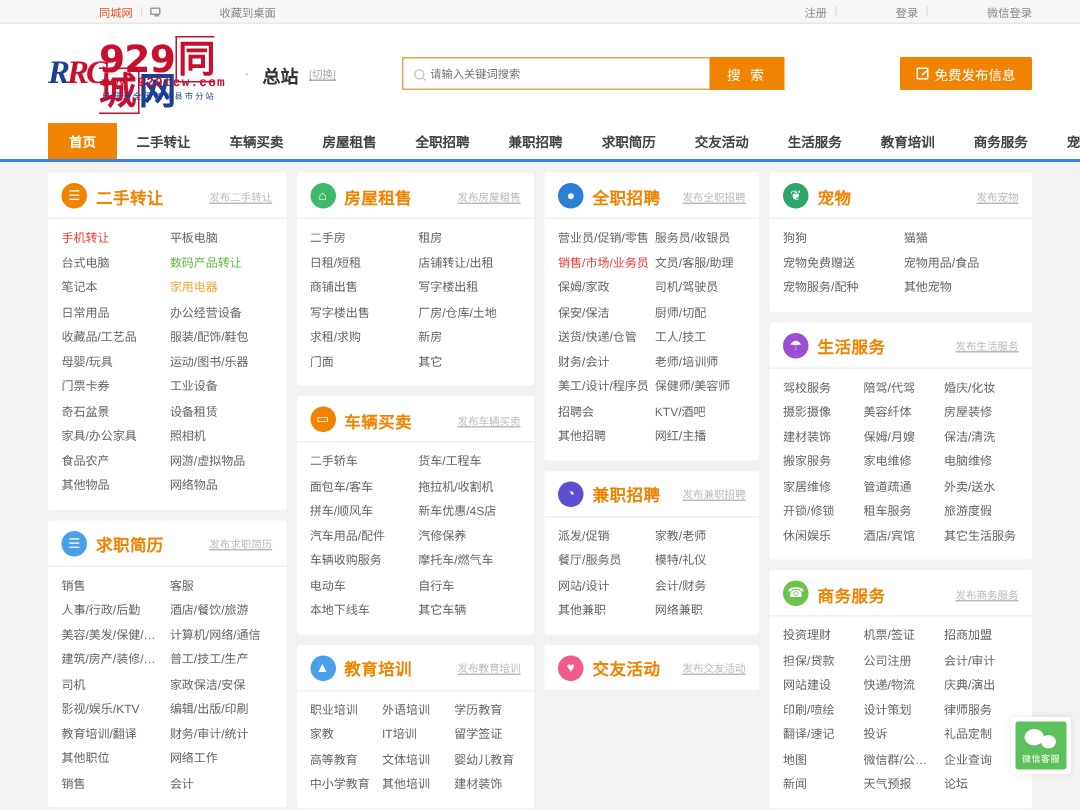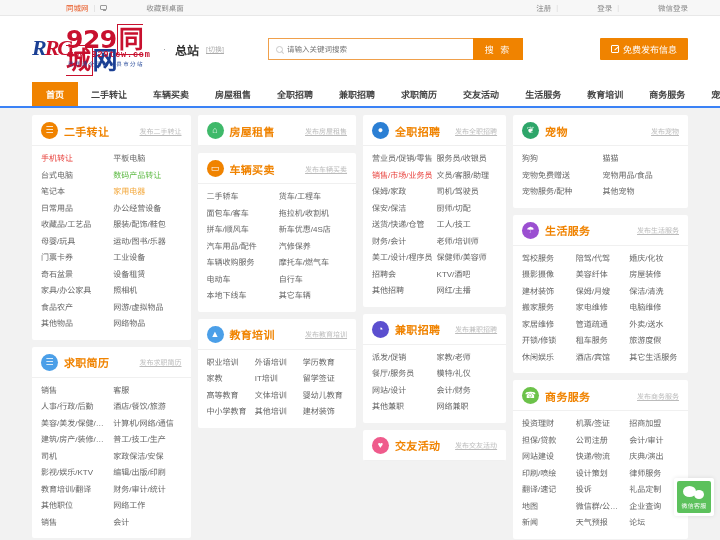--- a/index.html
+++ b/index.html
@@ -270,20 +270,34 @@
         </div>
       </div>
     </div>
   <div class="col col-2" id="col-2">
       <div class="card">
         <div class="card-head">
           <span class="cat-ico" style="background: rgb(63, 185, 106);">⌂</span>
           <span class="cat-title">房屋租售</span>
           <a href="#" class="cat-post">发布房屋租售</a>
         </div>
+        <div class="links c2">
+          <a href="#" class="lnk">二手房</a>
+          <a href="#" class="lnk">租房</a>
+          <a href="#" class="lnk">日租/短租</a>
+          <a href="#" class="lnk">店铺转让/出租</a>
+          <a href="#" class="lnk">商铺出售</a>
+          <a href="#" class="lnk">写字楼出租</a>
+          <a href="#" class="lnk">写字楼出售</a>
+          <a href="#" class="lnk">厂房/仓库/土地</a>
+          <a href="#" class="lnk">求租/求购</a>
+          <a href="#" class="lnk">新房</a>
+          <a href="#" class="lnk">门面</a>
+          <a href="#" class="lnk">其它</a>
+        </div>
       </div>
       <div class="card">
         <div class="card-head">
           <span class="cat-ico" style="background: rgb(240, 131, 0);">▭</span>
           <span class="cat-title">车辆买卖</span>
           <a href="#" class="cat-post">发布车辆买卖</a>
         </div>
         <div class="links c2">
           <a href="#" class="lnk">二手轿车</a>
           <a href="#" class="lnk">货车/工程车</a>

